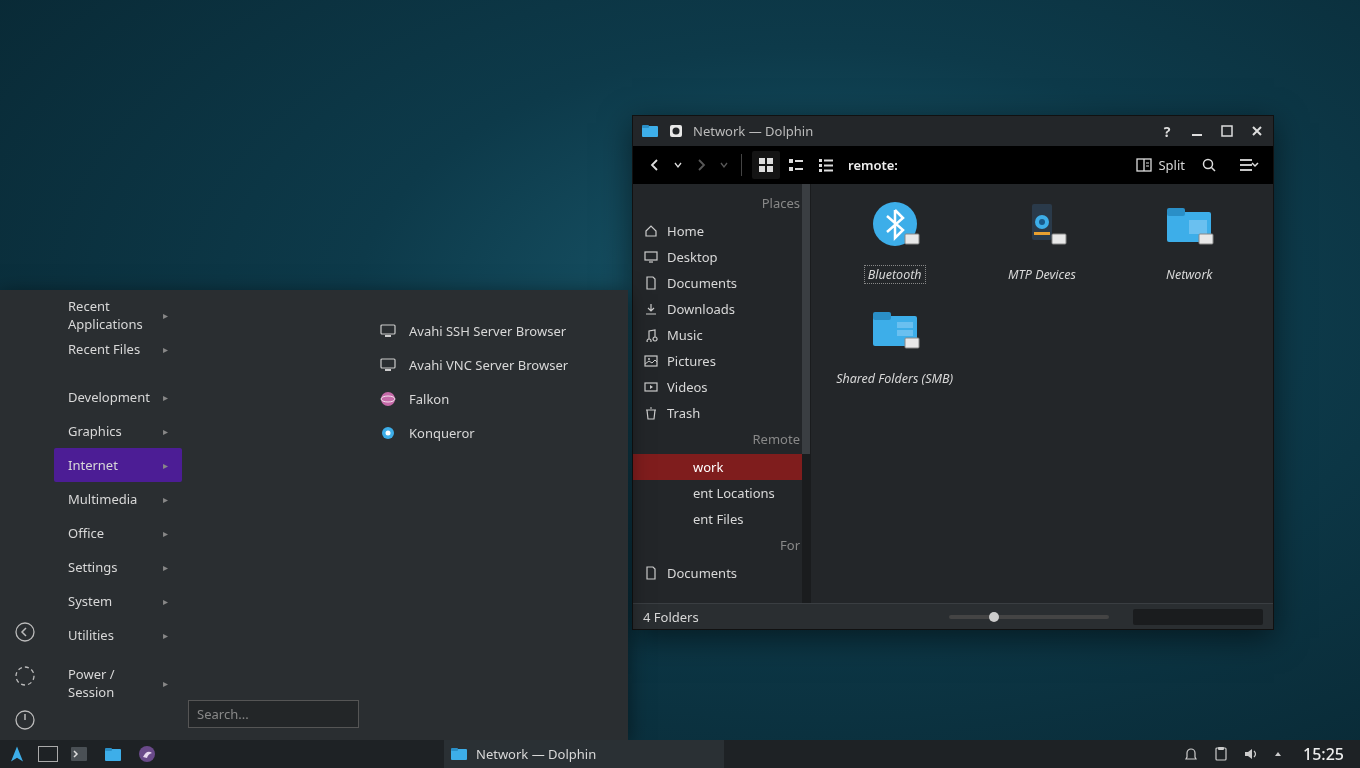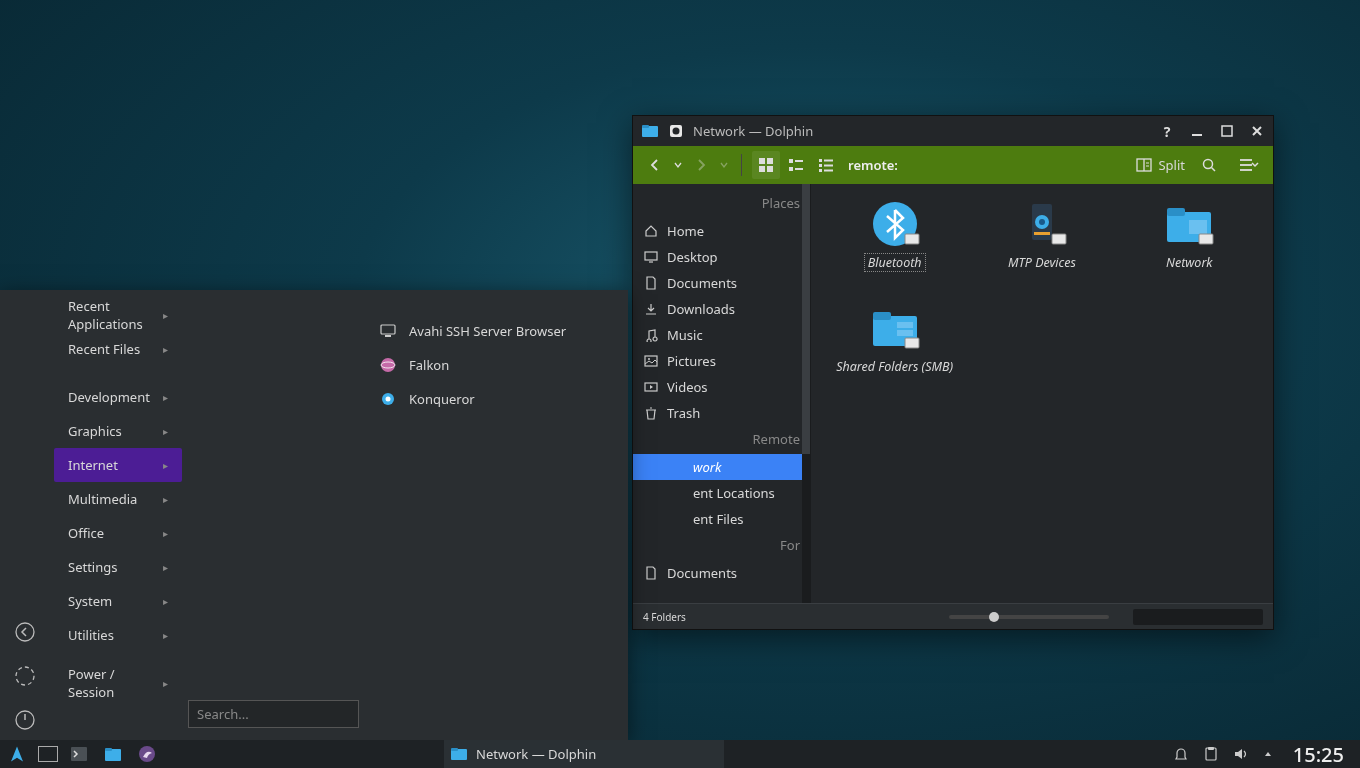--- a/index.html
+++ b/index.html
@@ -7,21 +7,21 @@
 
 
 .taskbar { position: absolute; bottom: 0; left: 0; right: 0; height: 28px; background: #1e2225; display: flex; align-items: center; }
 .task-left { display: flex; align-items: center; height: 100%; }
 .task-icon { width: 34px; height: 28px; display: flex; align-items: center; justify-content: center; cursor: pointer; }
 .arch-logo svg { width: 18px; height: 18px; }
 .pager-box { width: 20px; height: 16px; border: 1px solid #aaa; margin: 0 4px; }
 .task-entry { display: flex; align-items: center; height: 28px; background: #2a3034; padding: 0 12px 0 6px; margin-left: 4px; min-width: 280px; gap: 8px; cursor: pointer; }
 .system-tray { margin-left: auto; display: flex; align-items: center; height: 100%; gap: 14px; padding-right: 10px; }
 .tray-icon { display: flex; align-items: center; justify-content: center; cursor: pointer; }
-.clock { font-size: 20px; font-weight: 500; color: #eee; padding: 0 6px; }
+.clock { font-size: 16px; font-weight: 500; color: #eee; padding: 0 6px; }
 
 
 .launcher { position: absolute; left: 0; bottom: 28px; width: 628px; height: 450px; background: #2a2e31; display: flex; box-shadow: 0 4px 20px rgba(0,0,0,.5); }
 .launcher-strip { width: 50px; display: flex; flex-direction: column; justify-content: flex-end; align-items: center; padding-bottom: 8px; gap: 20px; }
 .strip-icon { width: 24px; height: 24px; display: flex; align-items: center; justify-content: center; cursor: pointer; color: #bbb; }
 .launcher-cats { width: 315px; padding: 8px 2px; display: flex; flex-direction: row; }
 .cat-item { display: flex; align-items: center; justify-content: space-between; height: 34px; padding: 0 14px; color: #d8d8d8; cursor: pointer; margin: 0 2px; }
 .cat-item.selected { background: #4c1d95; border-radius: 2px; }
 .cat-divider { height: 14px; }
 .chev { color: #888; font-size: 10px; }
@@ -32,41 +32,41 @@
 .sub-item { display: flex; align-items: center; gap: 12px; height: 34px; padding: 0 10px; cursor: pointer; }
 .sub-icon { width: 18px; height: 18px; display: flex; align-items: center; justify-content: center; flex-shrink: 0; }
 
 
 .dolphin { position: absolute; left: 632px; top: 115px; width: 642px; height: 515px; background: #232629; border: 1px solid #111; display: flex; flex-direction: column; box-shadow: 0 8px 30px rgba(0,0,0,.5); }
 .titlebar { height: 30px; display: flex; align-items: center; padding: 0 8px; gap: 8px; }
 .titlebar-icon { width: 18px; height: 18px; display: flex; align-items: center; justify-content: center; }
 .titlebar-title { color: #bbb; }
 .titlebar-ctrls { margin-left: auto; display: flex; align-items: center; gap: 14px; }
 .win-btn { color: #ddd; cursor: pointer; font-weight: bold; font-size: 14px; display: flex; align-items: center; justify-content: center; width: 16px; height: 16px; }
-.toolbar { height: 38px; background: #4d7c0f; display: flex; align-items: center; padding: 0 8px; gap: 4px; }
+.toolbar { height: 38px; background: #000000; display: flex; align-items: center; padding: 0 8px; gap: 4px; }
 .tb-group { display: flex; align-items: center; gap: 2px; }
 .tb-btn { width: 28px; height: 28px; display: flex; align-items: center; justify-content: center; cursor: pointer; color: #ddd; border-radius: 2px; }
 .tb-btn.active { background: rgba(255,255,255,.08); }
 .tb-sep { width: 1px; height: 22px; background: #444; margin: 0 6px; }
 .addr { color: #eee; font-weight: 600; margin-left: 4px; }
 .tb-right { margin-left: auto; display: flex; gap: 10px; }
 .split-btn { display: flex; align-items: center; gap: 6px; cursor: pointer; }
 .dolphin-body { flex: 1; display: flex; overflow: hidden; }
 .places { width: 178px; background: #232629; padding: 6px 0; overflow: hidden; position: relative; border-right: 1px solid #1a1c1e; text-align: right; }
 .places-scroll { position: absolute; right: 0; top: 0; width: 8px; height: 100%; background: #1a1c1e; }
 .places-thumb { position: absolute; right: 0; top: 0; width: 8px; height: 270px; background: #3a3e42; }
 .places-header { color: #888; padding: 4px 10px 6px 10px; font-size: 13px; }
 .places-item { display: flex; align-items: center; gap: 8px; height: 26px; padding: 0 10px; cursor: pointer; }
-.places-item.active { background: #3b82f6; color: #fff; font-style: italic; }
+.places-item.active { background: #7f1d1d; color: #fff; }
 .places-item .pi-icon { width: 16px; height: 16px; display: flex; align-items: center; justify-content: center; flex-shrink: 0; }
 .content { flex: 1; padding: 16px 10px; display: grid; grid-template-columns: repeat(3, 1fr); grid-auto-rows: 100px; gap: 4px 0; align-content: start; }
-.file-item { display: flex; flex-direction: column; align-items: center; gap: 6px; text-align: center; font-style: italic; font-size: 12.5px; cursor: pointer; }
+.file-item { display: flex; flex-direction: column; align-items: center; gap: 18px; text-align: center; font-style: italic; font-size: 12.5px; cursor: pointer; }
 .file-icon { width: 56px; height: 48px; display: flex; align-items: center; justify-content: center; }
 .file-item.selected .file-label { outline: 1px dotted #888; padding: 0 3px; }
-.statusbar { height: 26px; border-top: 1px solid #3a3e42; display: flex; align-items: center; padding: 0 10px; gap: 24px; font-size: 10px; background:#2a2e31;}
+.statusbar { height: 26px; border-top: 1px solid #3a3e42; display: flex; align-items: center; padding: 0 10px; gap: 24px; font-size: 13px; background:#2a2e31;}
 .zoom-slider { margin-left: auto; width: 160px; height: 4px; background: #444; position: relative; border-radius: 2px;}
 .zoom-thumb { position: absolute; width: 10px; height: 10px; background: #ccc; border-radius: 50%; top: -3px; left: 40px; }
 .zoom-preview { width: 130px; height: 16px; background: #1a1c1e; border-radius: 2px; }
 
 
 svg { display: block; }
 </style>
 </head>
 <body>
 
@@ -421,20 +421,29 @@
           <svg width="16" height="16" viewBox="0 0 16 16">
             <rect x="1" y="2" width="14" height="9" rx="1" fill="none" stroke="#ccc" stroke-width="1.2"></rect>
             <rect x="5" y="12" width="6" height="2" fill="#ccc"></rect>
           </svg>
         </span>
         <span>Avahi SSH Server Browser</span>
       </div>
       <div class="sub-item">
         <span class="sub-icon">
           <svg width="16" height="16" viewBox="0 0 16 16">
+            <rect x="1" y="2" width="14" height="9" rx="1" fill="none" stroke="#ccc" stroke-width="1.2"></rect>
+            <rect x="5" y="12" width="6" height="2" fill="#ccc"></rect>
+          </svg>
+        </span>
+        <span>Avahi VNC Server Browser</span>
+      </div>
+      <div class="sub-item">
+        <span class="sub-icon">
+          <svg width="16" height="16" viewBox="0 0 16 16">
             <circle cx="8" cy="8" r="7" fill="#c56aa8"></circle>
             <ellipse cx="8" cy="8" rx="7" ry="3" fill="none" stroke="#fff" stroke-width=".8"></ellipse>
           </svg>
         </span>
         <span>Falkon</span>
       </div>
       <div class="sub-item">
         <span class="sub-icon">
           <svg width="16" height="16" viewBox="0 0 16 16">
             <circle cx="8" cy="8" r="6" fill="#3daee9"></circle>

